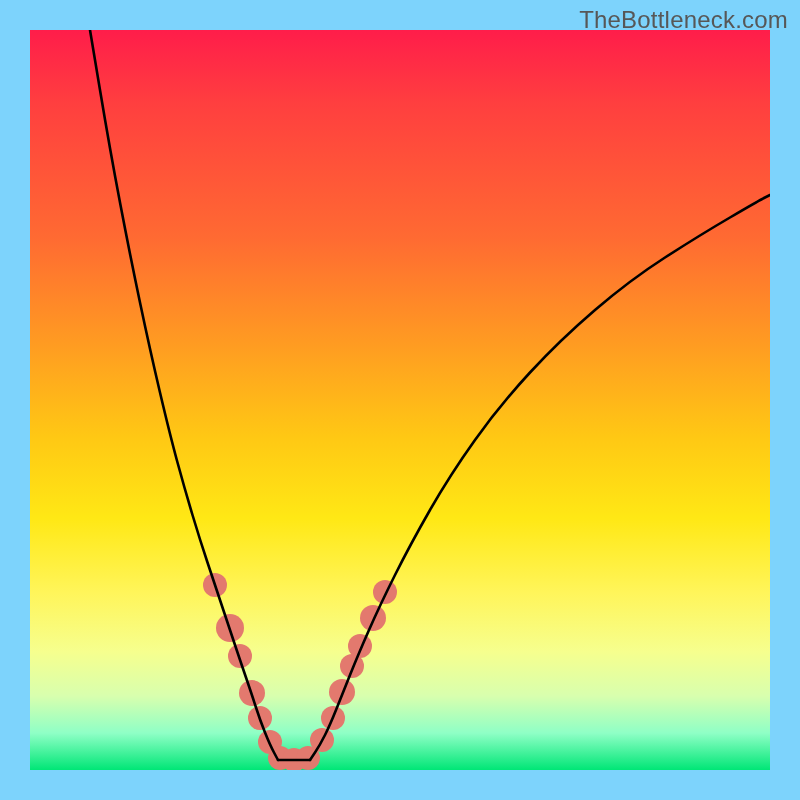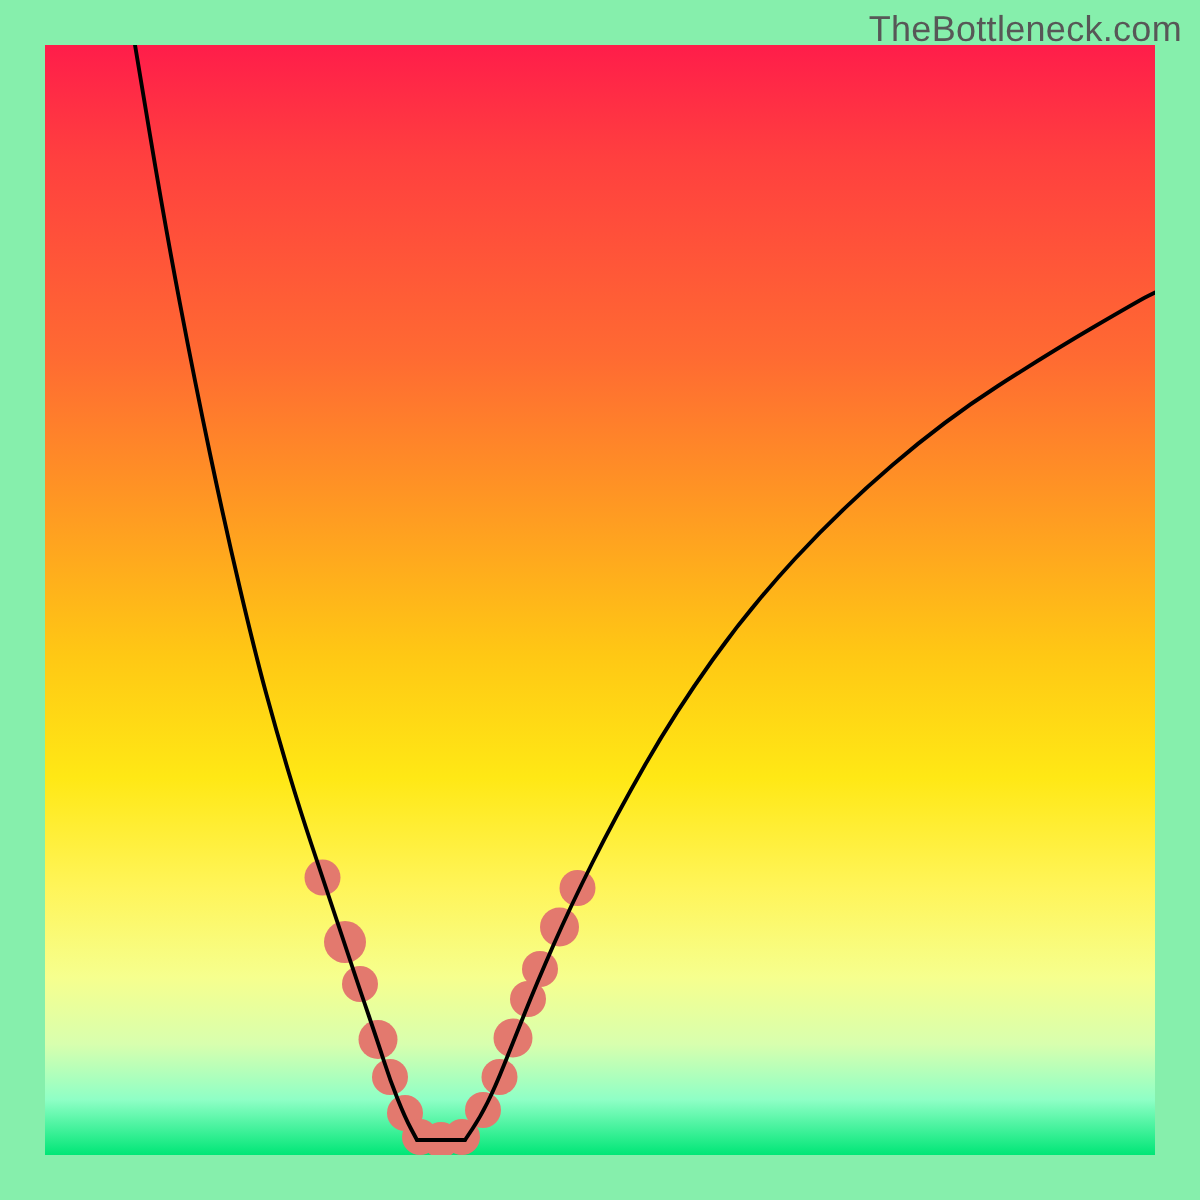--- a/index.html
+++ b/index.html
@@ -10,21 +10,21 @@
     background: #000;
     overflow: hidden;
     font-family: Arial, Helvetica, sans-serif;
   }
   .frame {
     position: absolute;
     left: 0;
     top: 0;
     width: 800px;
     height: 800px;
-    background: #86efac;
+    background: #7dd3fc;
   }
   .plot {
     position: absolute;
     left: 30px;
     top: 30px;
     width: 740px;
     height: 740px;
     
     background: linear-gradient(to bottom,
       #ff1d4a 0%,

